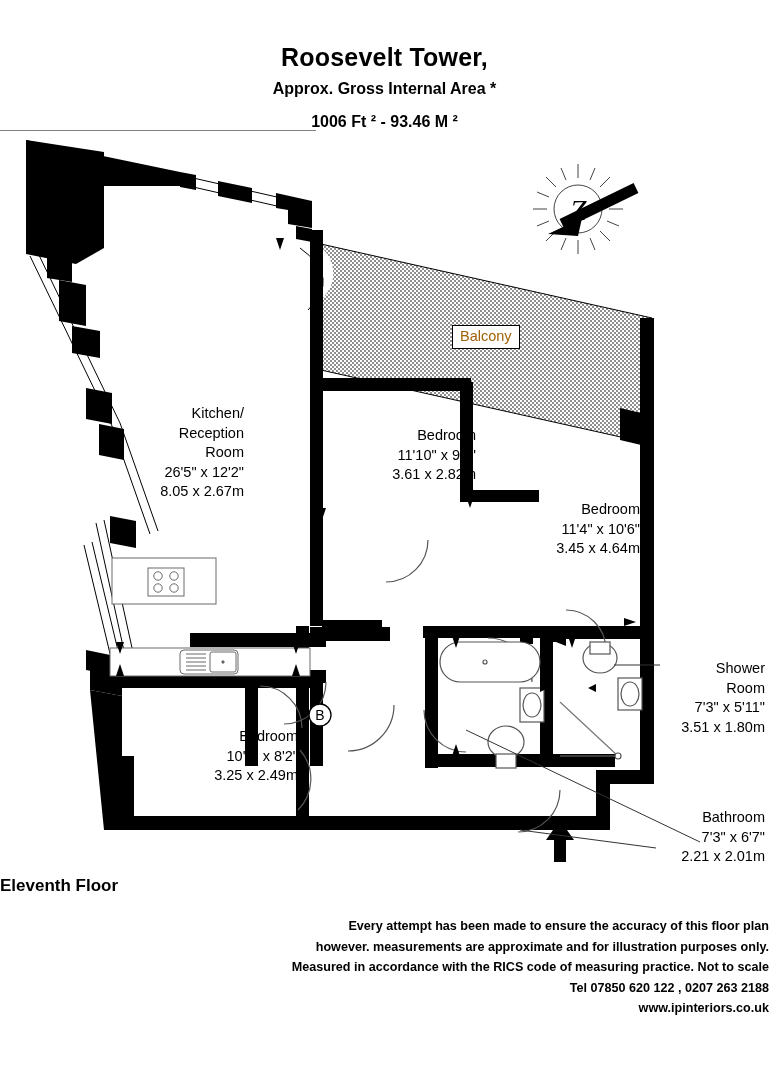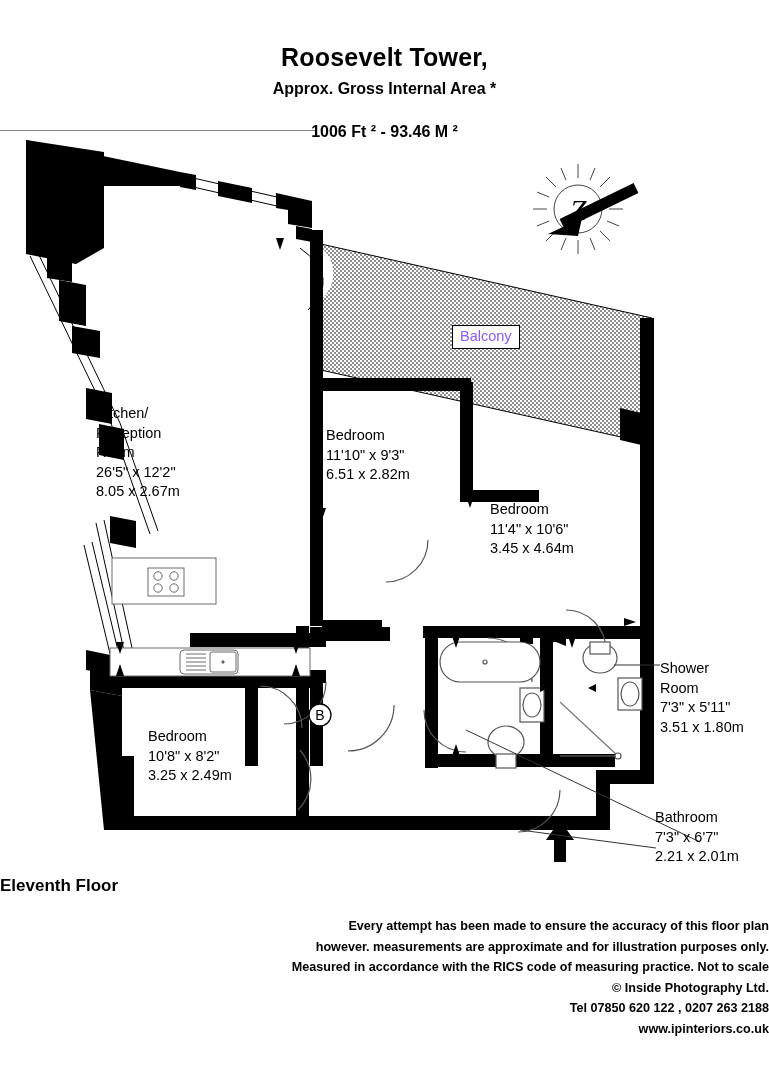--- a/index.html
+++ b/index.html
@@ -48,21 +48,21 @@
     position: absolute;
     top: 130px;
     left: 0;
     width: 769px;
     height: 740px;
   }
 
   
   .room-label {
     position: absolute;
-    text-align: left;
+    text-align: right;
     font-size: 14.5px;
     line-height: 19.5px;
     white-space: nowrap;
     color: #000;
   }
   .room-label .rl-name { display: block; }
   .room-label .rl-imp  { display: block; }
   .room-label .rl-met  { display: block; }
 
   #label-kitchen   { left:  96px; top: 404px; width: 148px; }
@@ -74,21 +74,21 @@
 
   .balcony-label {
     position: absolute;
     left: 452px;
     top: 325px;
     padding: 2px 7px 3px 7px;
     background: #ffffff;
     border: 1px solid #000000;
     font-size: 14.5px;
     line-height: 17px;
-    color: #8b5cf6;
+    color: #a16207;
   }
 
   .floor-caption {
     position: absolute;
     top: 876px;
     left: 0;
     width: 769px;
     font-size: 17px;
     font-weight: bold;
   }
@@ -106,21 +106,21 @@
   .disclaimer div { white-space: nowrap; }
 </style>
 </head>
 <body>
 
 <div class="page">
 
   <div class="header">
     <div class="title-line">Roosevelt Tower,</div>
     <div class="subhead">Approx. Gross Internal Area *</div>
-    <div class="subhead" style="margin-top:20px;">1006 Ft ²  -  93.46 M ²</div>
+    <div class="subhead" style="margin-top:10px;">1006 Ft ²  -  93.46 M ²</div>
   </div>
 
   <div class="plan-wrap">
     <svg width="769" height="740" viewBox="0 0 769 740">
       <defs>
         <pattern id="balconyHatch" width="4" height="4" patternUnits="userSpaceOnUse">
           <rect width="4" height="4" fill="#ffffff"></rect>
           <rect width="2" height="2" x="0" y="0" fill="#8f8f8f"></rect>
           <rect width="2" height="2" x="2" y="2" fill="#8f8f8f"></rect>
         </pattern>
@@ -355,21 +355,21 @@
     <span class="rl-name">Kitchen/</span>
     <span class="rl-name">Reception</span>
     <span class="rl-name">Room</span>
     <span class="rl-imp">26'5" x 12'2"</span>
     <span class="rl-met">8.05 x 2.67m</span>
   </div>
 
   <div class="room-label" id="label-bedroom-1">
     <span class="rl-name">Bedroom</span>
     <span class="rl-imp">11'10" x 9'3"</span>
-    <span class="rl-met">6.51 x 2.82m</span>
+    <span class="rl-met">3.61 x 2.82m</span>
   </div>
 
   <div class="room-label" id="label-bedroom-2">
     <span class="rl-name">Bedroom</span>
     <span class="rl-imp">11'4" x 10'6"</span>
     <span class="rl-met">3.45 x 4.64m</span>
   </div>
 
   <div class="room-label" id="label-bedroom-3">
     <span class="rl-name">Bedroom</span>
@@ -391,18 +391,17 @@
   </div>
 
   <div class="balcony-label">Balcony</div>
 
   <div class="floor-caption">Eleventh Floor</div>
 
   <div class="disclaimer">
     <div>Every attempt has been made to ensure the accuracy of this floor plan</div>
     <div>however. measurements are approximate and for illustration purposes only.</div>
     <div>Measured in accordance with the RICS code of measuring practice. Not to scale</div>
-    <div>© Inside Photography Ltd.</div>
     <div>Tel 07850 620 122 , 0207 263 2188</div>
     <div>www.ipinteriors.co.uk</div>
   </div>
 
 </div>
 
 </body></html>

